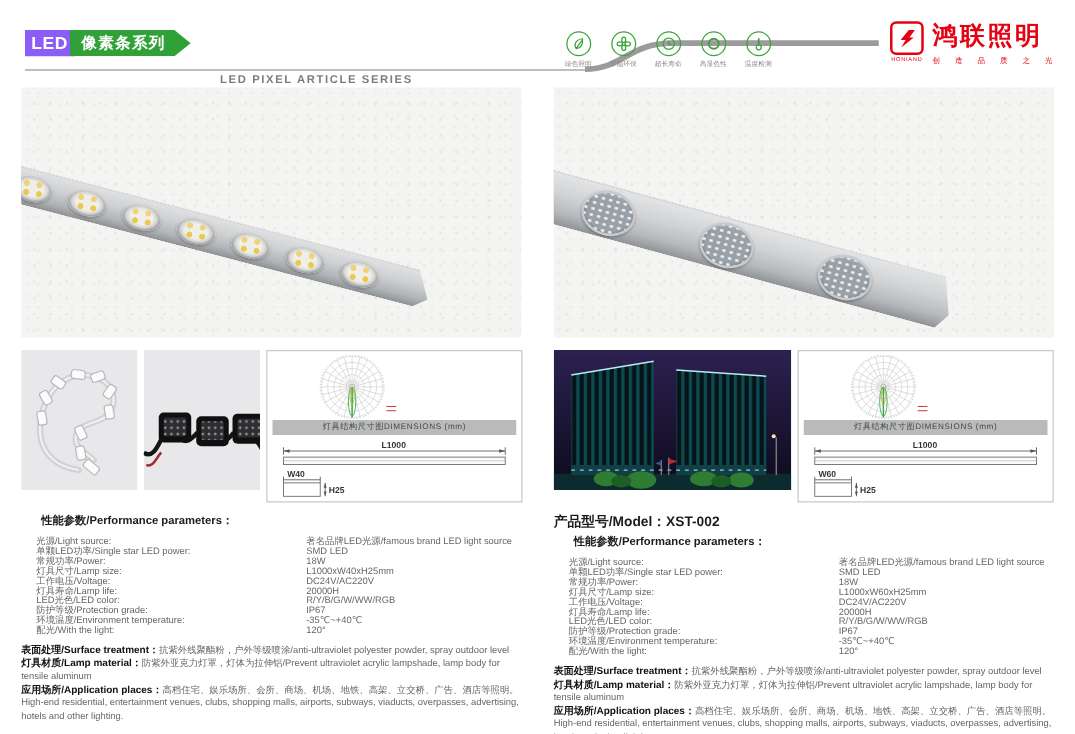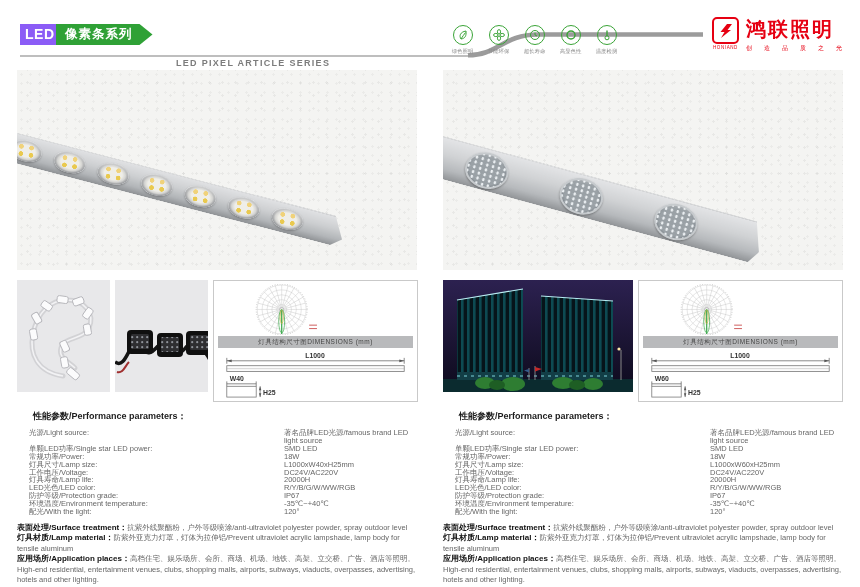--- a/index.html
+++ b/index.html
@@ -108,21 +108,21 @@
     text-align:center; line-height:12px; letter-spacing:.5px;
   }
   .dims { width:100%; height:48px; margin-top:2px; }
   .dims text, .dimtxt { font-family:"Liberation Sans","DejaVu Sans",sans-serif; font-size:7px; font-weight:bold; fill:#333; }
 
   
   .model-line { font-size:11px; font-weight:bold; color:#1c1c1c; }
   .params-title { font-size:9px; font-weight:bold; color:#1c1c1c; margin:2px 16px 6px; }
   .prow { display:flex; font-size:7.5px; color:#666; line-height:7.9px; }
   .pl { flex:none; width:228px; padding-left:12px; }
-  .pv { flex:1;margin-left:39px; }
+  .pv { flex:1; }
   .notes { margin-top:7px; font-size:7.5px; color:#666; line-height:10.5px; }
   .note b { color:#111; font-size:8px;text-align:right; }
 
   .icon-svg { display:block; }
 </style>
 </head>
 <body>
 
 <header class="hdr">
   <svg class="hdr-swoosh" viewBox="0 0 860 58">
@@ -480,20 +480,21 @@
           <g stroke="#555" stroke-width="0.7" fill="#555">
             <line x1="42" y1="36" x2="42" y2="47"></line>
             <polygon points="42,36 40.8,40 43.2,40" stroke="none"></polygon>
             <polygon points="42,47 40.8,43 43.2,43" stroke="none"></polygon>
           </g>
           <text x="45" y="44.5">H25</text>
         </svg>
       </div>
     </div>
 
+    <h3 class="model-line">产品型号/Model：XST-002</h3>
     <h4 class="params-title">性能参数/Performance parameters：</h4>
 
     <div class="params">
       <div class="prow">
           <span class="pl">光源/Light source:</span>
           <span class="pv">著名品牌LED光源/famous brand LED light source</span>
         </div>
       <div class="prow">
           <span class="pl">单颗LED功率/Single star LED power:</span>
           <span class="pv">SMD LED</span>

